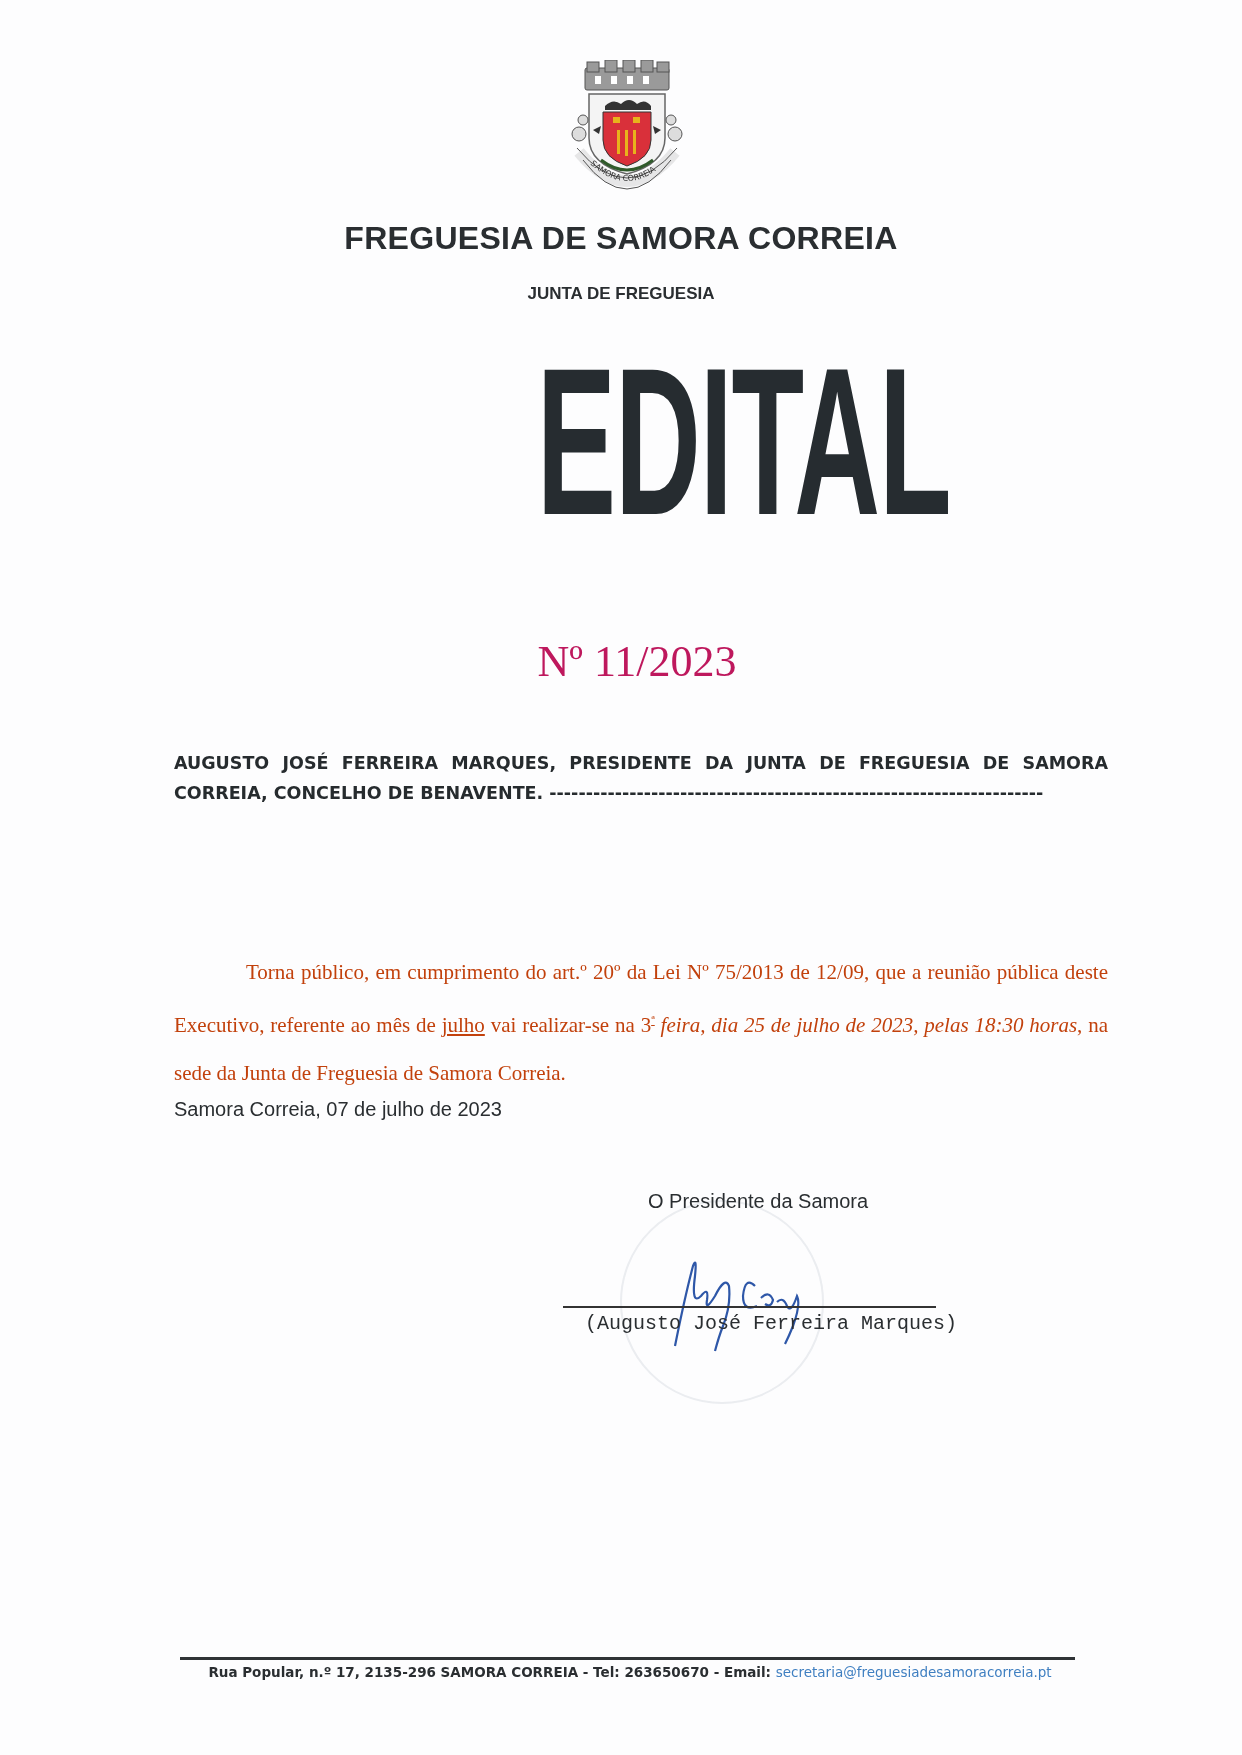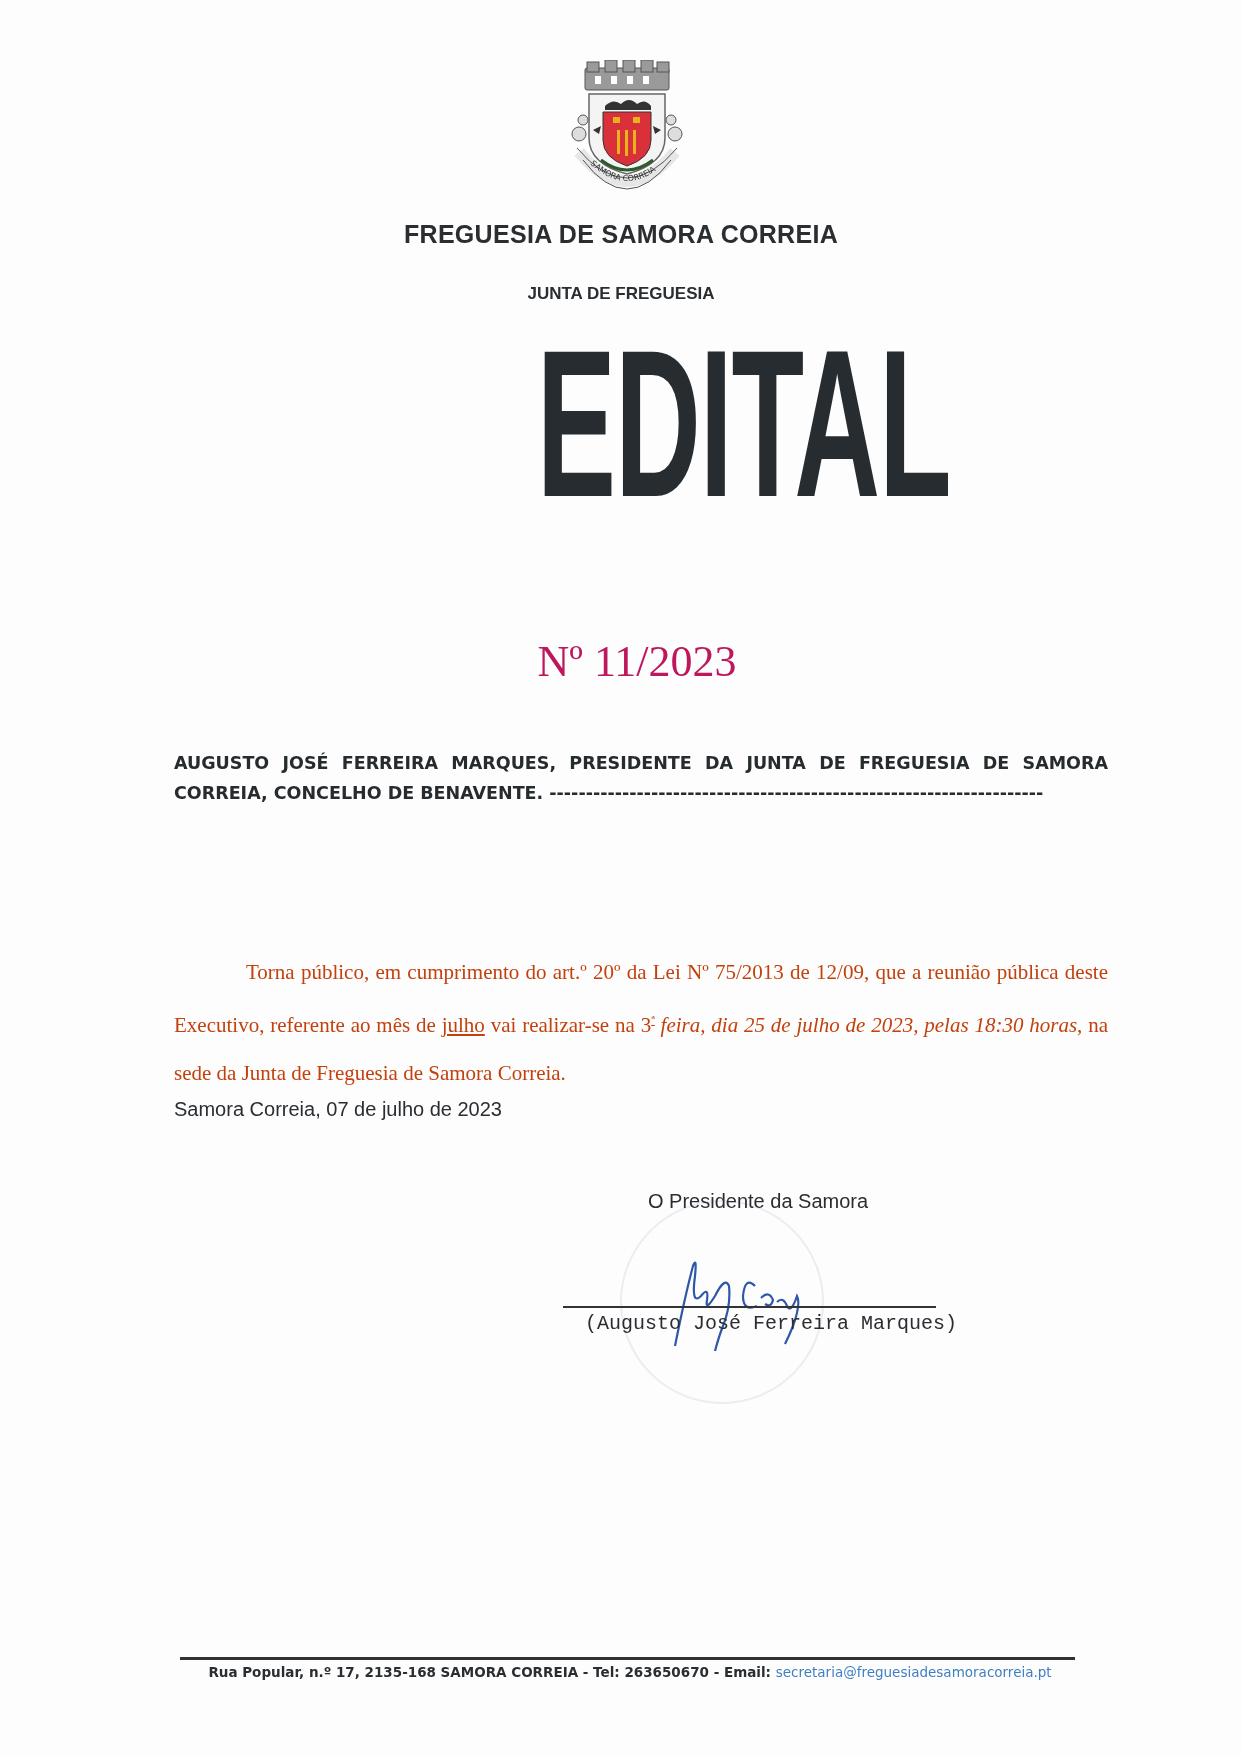--- a/index.html
+++ b/index.html
@@ -4,27 +4,27 @@
 <style>
   html, body { margin:0; padding:0; }
   body {
     width:1242px; height:1755px; background:#ffffff; position:relative; overflow:hidden;
     color:#262b2e; font-family:"Liberation Sans", sans-serif;
   }
   .page { position:absolute; left:0; top:0; width:1242px; height:1755px; background:#fdfdfe; }
   .crest { position:absolute; left:565px; top:60px; width:124px; height:135px; }
   .org-title {
     position:absolute; left:0; width:1242px; text-align:center; top:220px;
-    font-family:"Liberation Sans", sans-serif; font-weight:bold; font-size:25px; letter-spacing:0.3px; color:#2a2e31;
+    font-family:"Liberation Sans", sans-serif; font-weight:bold; font-size:32px; letter-spacing:0.3px; color:#2a2e31;
   }
   .org-sub {
     position:absolute; left:0; width:1242px; text-align:center; top:255px;
     font-family:"Liberation Sans", sans-serif; font-weight:bold; font-size:17px; color:#2a2e31;margin-top:29px;
   }
-  .edital-wrap { position:absolute; left:452px; top:334px; width:404px; height:175px; overflow:visible; }
+  .edital-wrap { position:absolute; left:452px; top:352px; width:404px; height:175px; overflow:visible; }
   .edital-wrap span {
     display:block; width:404px; text-align:center;
     font-family:"Liberation Sans", sans-serif; font-weight:bold; font-size:205px; line-height:175px;
     color:#262c30; transform:scale(0.58,1.02); transform-origin:center top; letter-spacing:-2px; white-space:nowrap;
   }
   .number {
     position:absolute; left:0; width:1242px; text-align:center; top:636px;
     font-family:"Liberation Serif", serif; font-weight:normal; font-size:44px; color:#be185d;margin-left:16px;
   }
   .heading {
@@ -140,15 +140,15 @@
   <svg class="signature" viewBox="0 0 160 100">
     <path d="M10 90 Q20 40 28 10 Q32 0 30 20 Q26 50 36 40 Q44 30 42 44 Q40 56 50 40 Q60 20 64 30 Q66 50 58 70 Q54 80 50 95" fill="none" stroke="#2e57a8" stroke-width="2.2"></path>
     <path d="M90 30 Q80 20 78 40 Q78 56 92 50 M96 42 Q104 34 108 44 Q106 52 100 48 M112 46 Q118 40 122 50 Q126 58 132 40 Q136 48 128 70 Q124 80 120 88" fill="none" stroke="#2e57a8" stroke-width="2.2"></path>
   </svg>
 
   <div class="sig-line"></div>
   <div class="sig-name">(Augusto José Ferreira Marques)</div>
 
   <div class="footer-line"></div>
   <div class="footer">
-    <span>Rua Popular, n.º 17, 2135-168 SAMORA CORREIA  -  Tel: 263650670 -  Email: </span><a class="email">secretaria@freguesiadesamoracorreia.pt</a>
+    <span>Rua Popular, n.º 17, 2135-296 SAMORA CORREIA  -  Tel: 263650670 -  Email: </span><a class="email">secretaria@freguesiadesamoracorreia.pt</a>
   </div>
 </div>
 
 </body></html>

